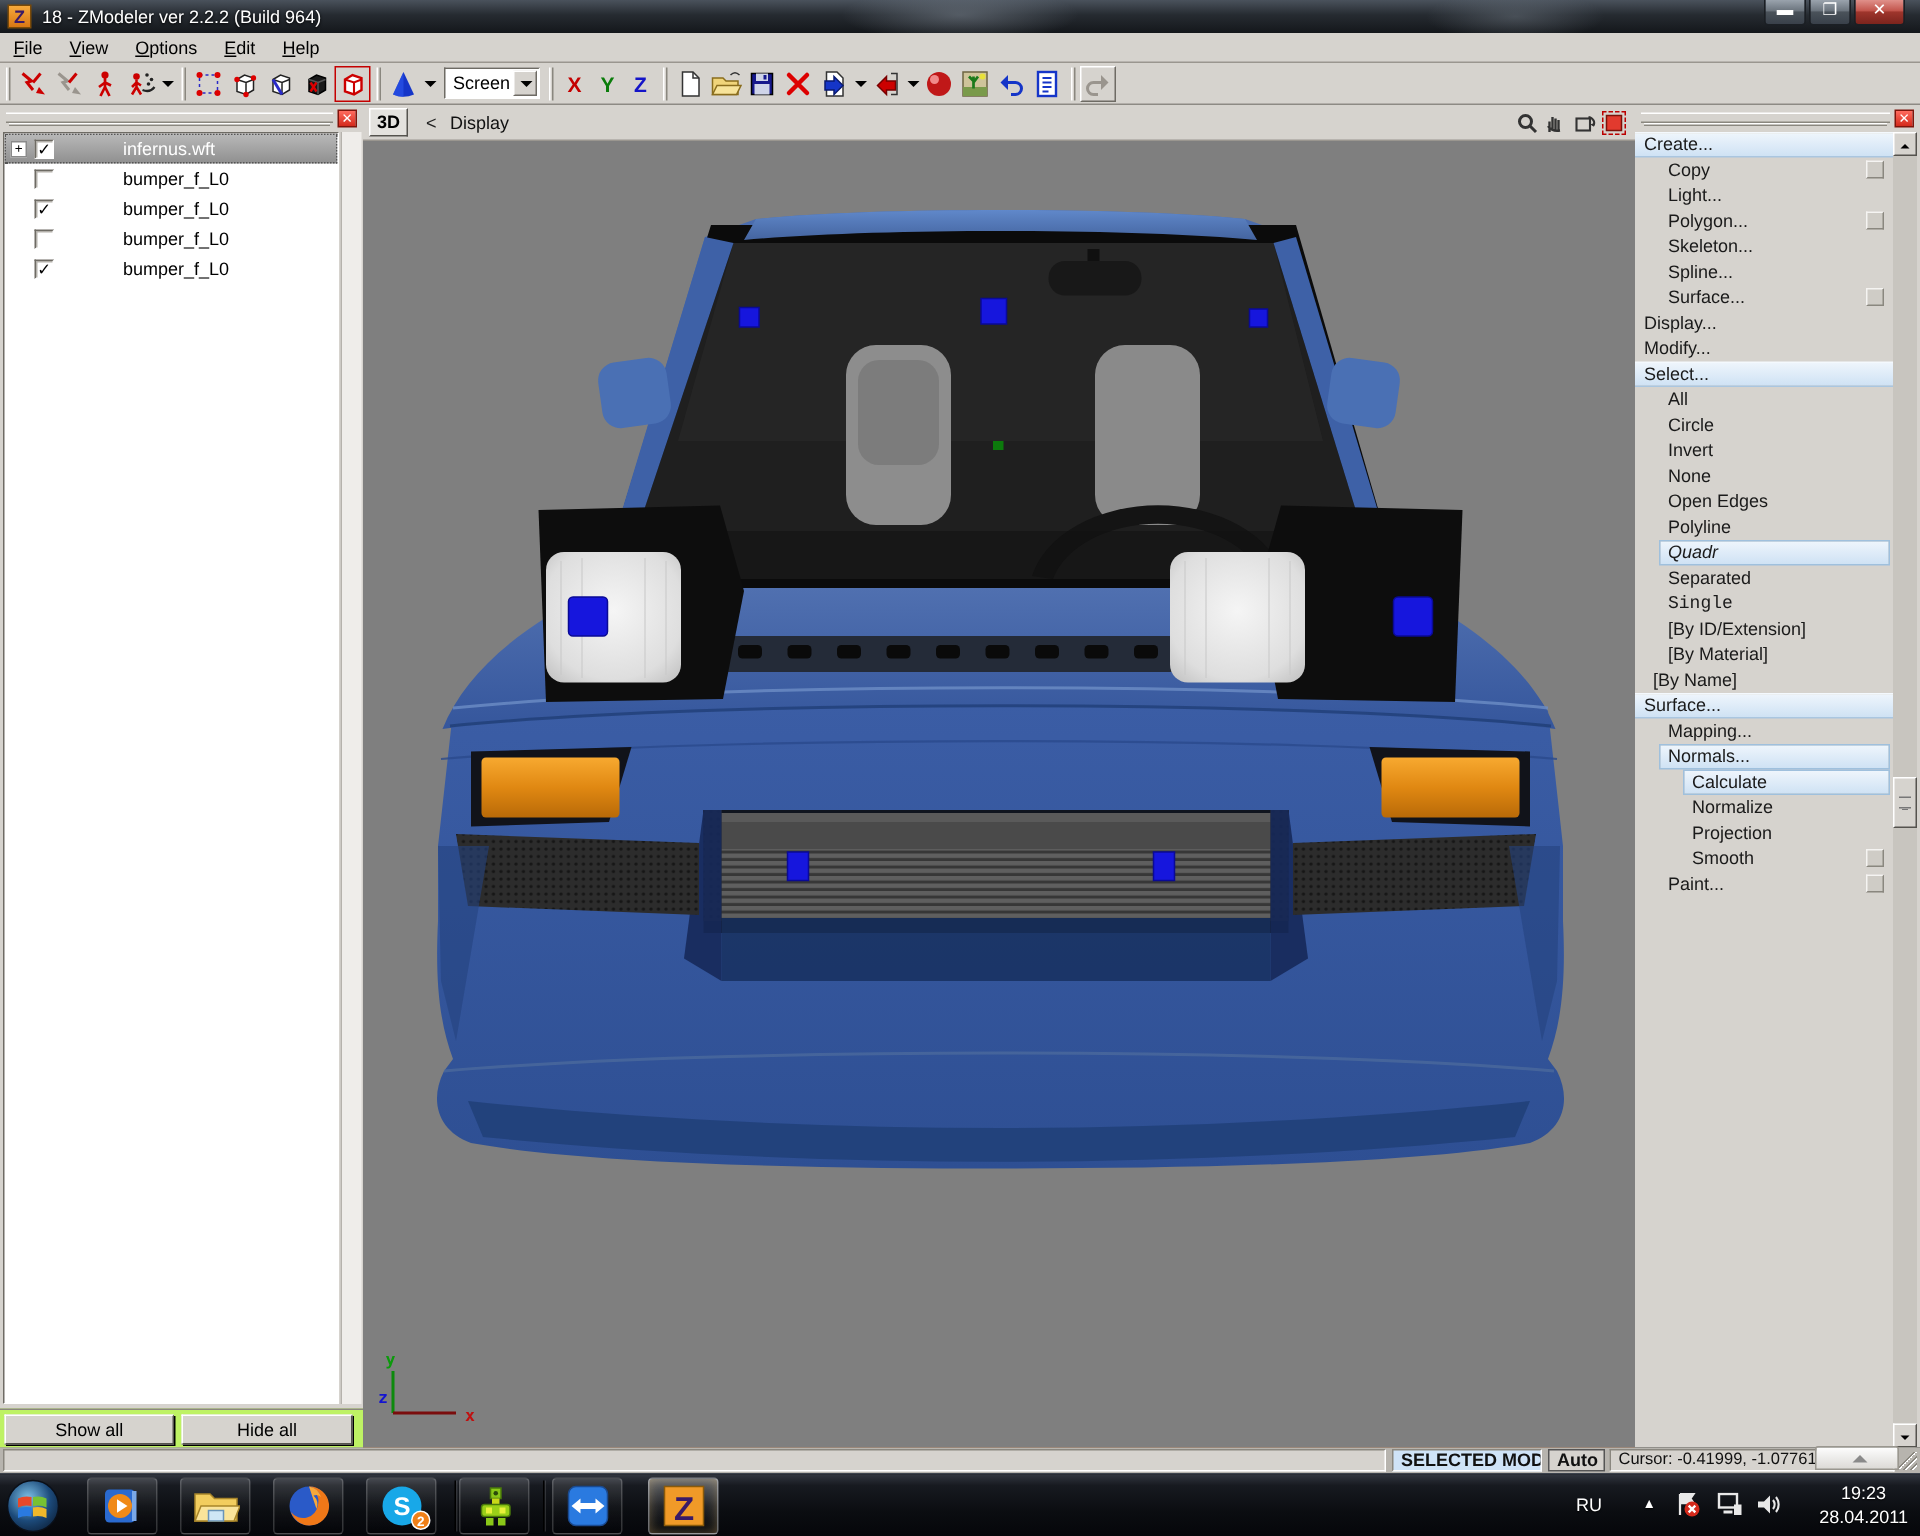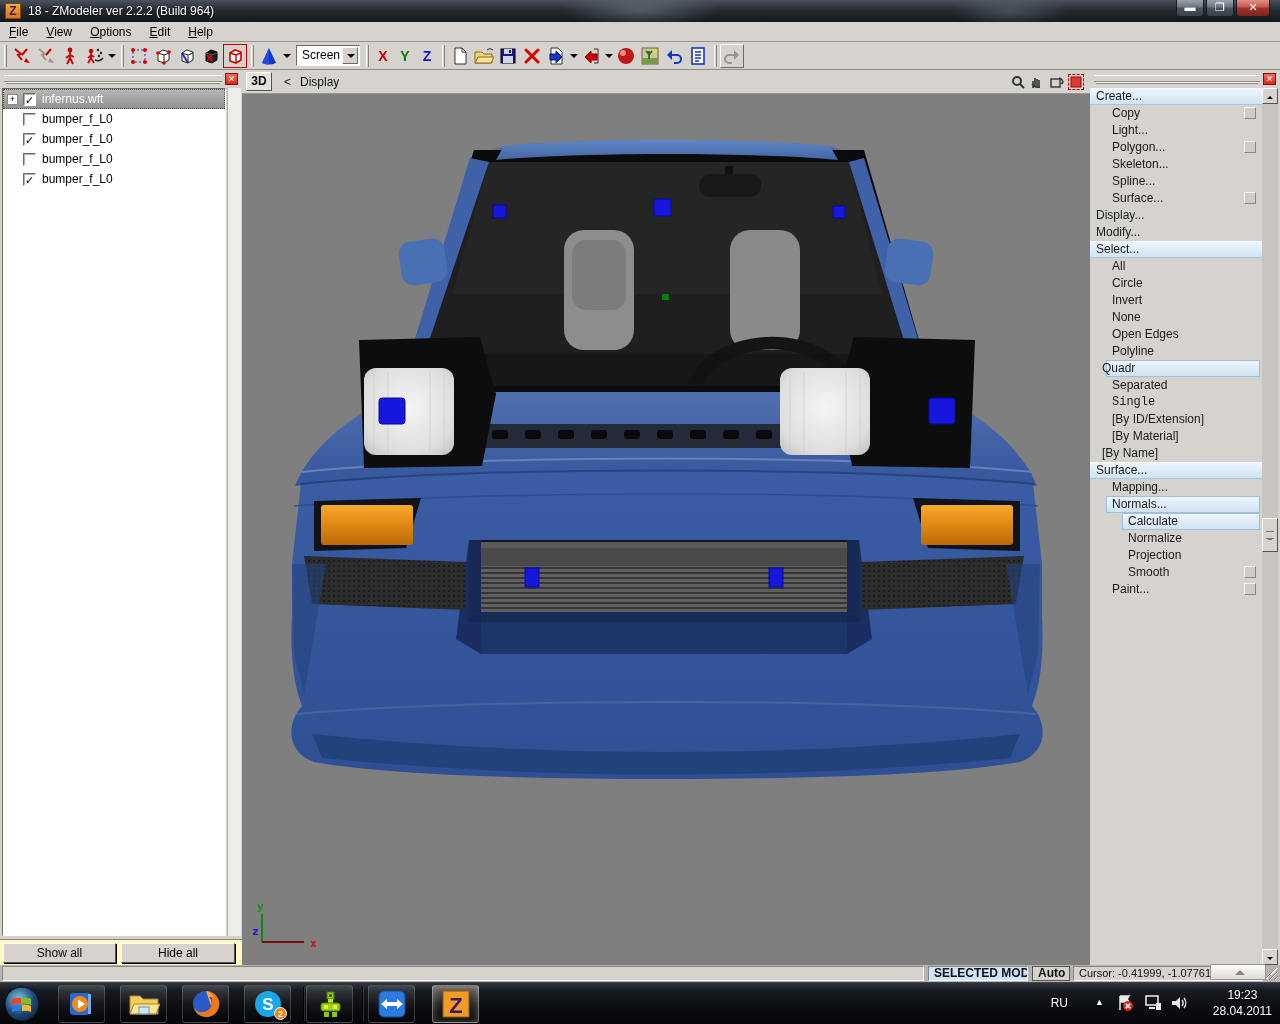--- a/index.html
+++ b/index.html
@@ -46,23 +46,23 @@
   .panel-close { position:absolute; right:4px; top:3px; width:13px; height:12px; background:linear-gradient(180deg,#ff6b5e,#d42a1c); border:1px solid #7e150c; color:#fff; font-size:9px; line-height:10px; text-align:center; font-weight:bold; }
 
   
   #left-panel { left:0; top:70px; width:242px; height:895px; background:#d6d3ce; }
   #tree { position:absolute; left:2px; top:18px; width:224px; height:848px; background:#fff; border:1px solid; border-color:#6e6b64 #fff #fff #6e6b64; overflow:hidden; }
   #tree-scroll { position:absolute; right:1px; top:18px; width:14px; height:848px; background:#efedea; border-left:1px solid #b5b2ac; }
   .tree-row { height:20px; display:flex; align-items:center; white-space:nowrap; padding-left:4px; }
   .tree-row.sel { background:linear-gradient(180deg,#b9b9b9,#8f8f8f); outline:1px dotted #555; outline-offset:-1px; color:#fff; }
   .expander { width:11px; height:11px; border:1px solid #8a8a8a; background:#fff; color:#000; font-size:9px; line-height:9px; text-align:center; margin-right:5px; }
   .cbx { width:13px; height:13px; background:#fff; border:1px solid; border-color:#6e6b64 #fff #fff #6e6b64; box-shadow:inset 1px 1px 0 #b3b0aa; margin-right:6px; font-size:11px; line-height:12px; text-align:center; color:#000; font-weight:bold; }
-  .tree-label { font-size:12px; }
+  .tree-label { font-size:12px;margin-left:40px; }
   .tree-indent { width:16px; }
-  #left-buttons { position:absolute; left:0px; top:869px; width:242px; height:26px; background:#fef9c3; border-top:1px solid #8a877f; }
+  #left-buttons { position:absolute; left:0px; top:869px; width:242px; height:26px; background:#bef264; border-top:1px solid #8a877f; }
   .classic-btn { position:absolute; top:3px; height:20px; background:#d6d3ce; border:1px solid; border-color:#fff #55534e #55534e #fff; box-shadow:1px 1px 0 #000; font-size:12px; text-align:center; line-height:18px; color:#000; }
 
   
   #viewport { left:242px; top:70px; width:848px; height:895px; background:#f97316; }
   #vp-header { position:absolute; left:0; top:0; width:848px; height:24px; background:#d6d3ce; border-bottom:1px solid #9a968f; }
   #vp-3d-btn { position:absolute; left:4px; top:2px; width:26px; height:19px; background:#e4e2de; border:1px solid; border-color:#fff #55534e #55534e #fff; font-weight:bold; font-size:12px; text-align:center; line-height:17px; }
   #vp-back { position:absolute; left:42px; top:5px; font-size:12px; color:#222; }
   #vp-title { position:absolute; left:58px; top:5px; font-size:12px; color:#111; }
   .vp-tool { position:absolute; top:4px; width:16px; height:16px; display:flex; align-items:center; justify-content:center; }
   #vp-canvas { position:absolute; left:0; top:24px; width:848px; height:871px; background:#7f7f7f; overflow:hidden; }
@@ -522,21 +522,21 @@
           <span class="cmd-label" style="left: 22px;">None</span>
         </div>
         <div class="cmd-row">
           <span class="cmd-label" style="left: 22px;">Open Edges</span>
         </div>
         <div class="cmd-row">
           <span class="cmd-label" style="left: 22px;">Polyline</span>
         </div>
         <div class="cmd-row">
           <div class="hl-box" style="left: 16px;"></div>
-          <span class="cmd-label" style="left: 12px;">Quadr</span>
+          <span class="cmd-label" style="left: 22px; font-style: italic;">Quadr</span>
         </div>
         <div class="cmd-row">
           <span class="cmd-label" style="left: 22px;">Separated</span>
         </div>
         <div class="cmd-row">
           <span class="cmd-label" style="left: 22px; font-family: Liberation Mono, monospace;">Single</span>
         </div>
         <div class="cmd-row">
           <span class="cmd-label" style="left: 22px;">[By ID/Extension]</span>
         </div>

